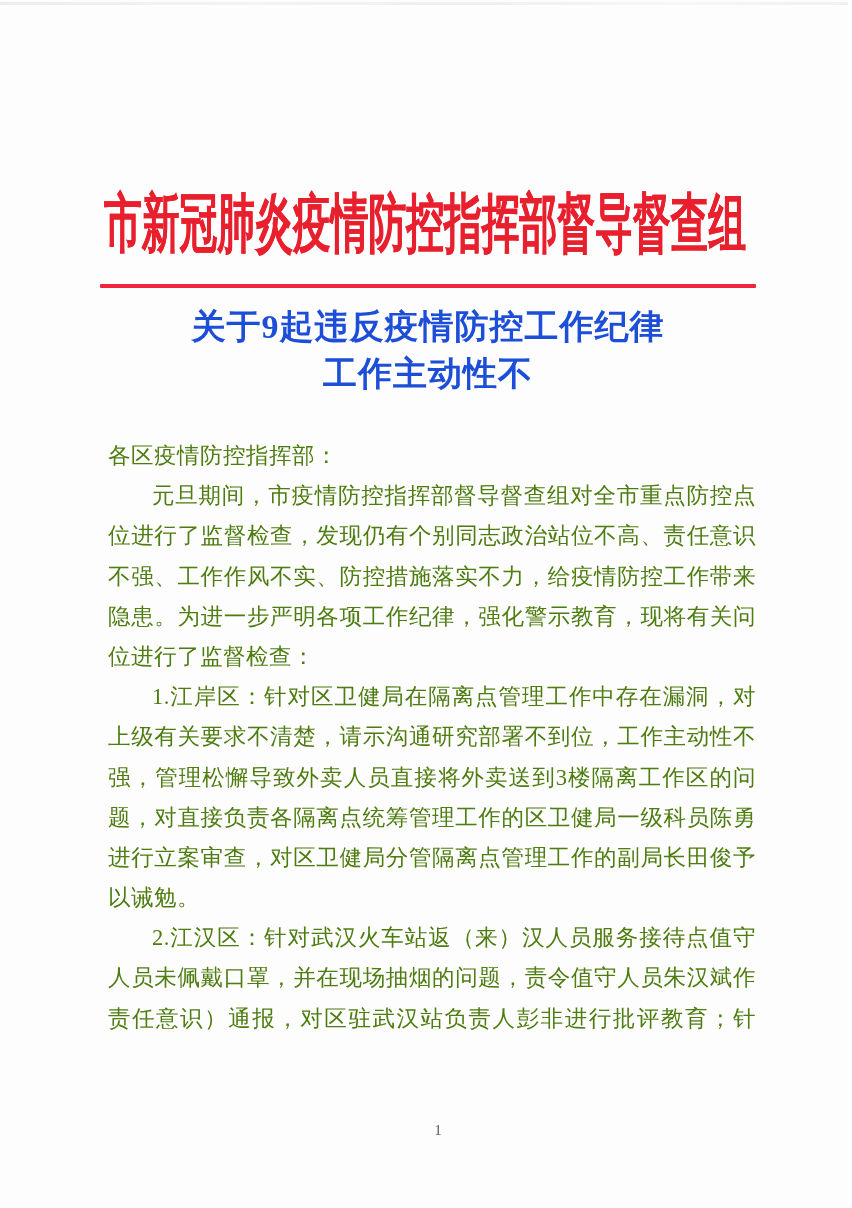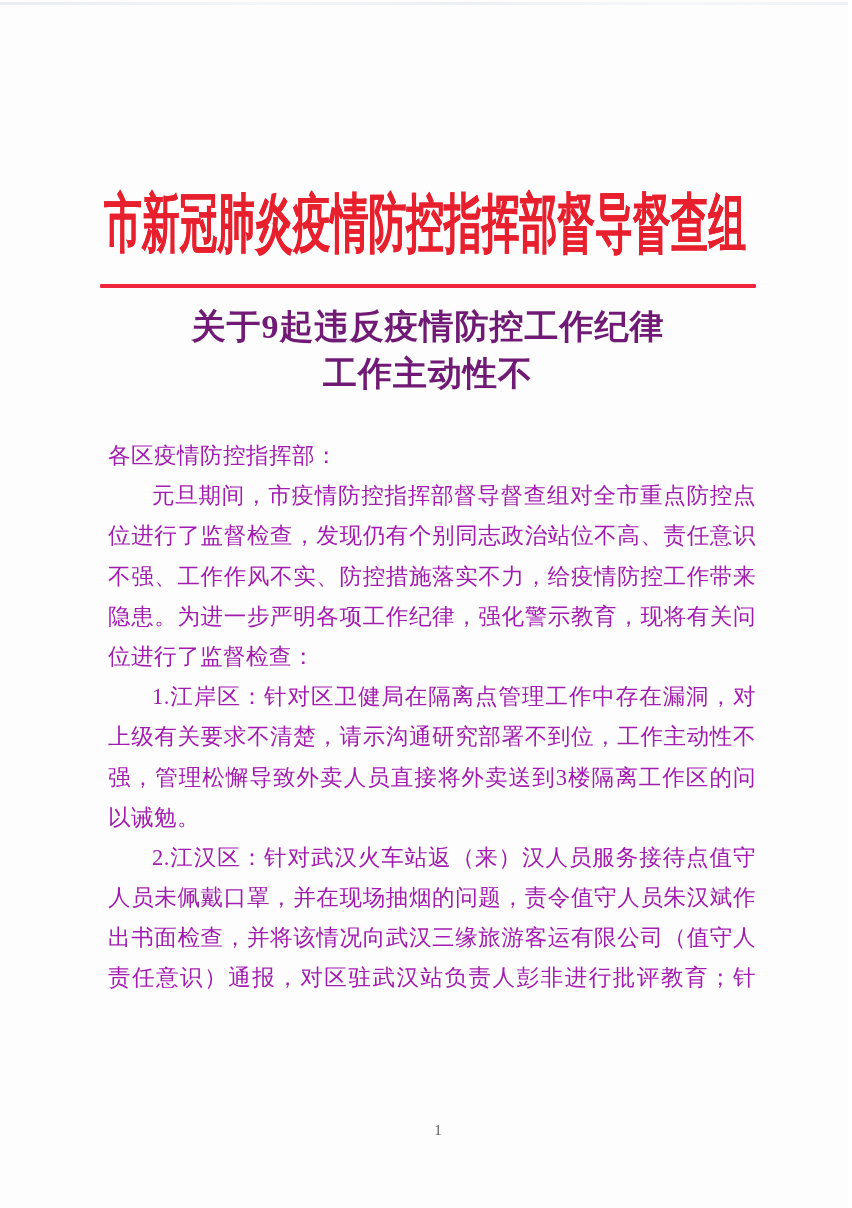--- a/index.html
+++ b/index.html
@@ -56,31 +56,31 @@
   .doc-title {
     position: absolute;
     top: 303px;
     left: 98px;
     width: 660px;
     margin: 0;
     text-align: center;
     font-size: 34px;
     line-height: 47px;
     font-weight: bold;
-    color: #701a75;
+    color: #1d4ed8;
     letter-spacing: 1px;
   }
   .body-text {
     position: absolute;
     top: 436px;
     left: 108px;
     width: 648px;
     font-size: 22.5px;
     line-height: 40.2px;
-    color: #a21caf;
+    color: #4d7c0f;
     letter-spacing: 0.5px;
   }
   .bline {
     text-align: justify;
     text-align-last: justify;
     white-space: nowrap;
     height: 40.2px;
   }
   .bline.start {
     text-indent: 44px;
@@ -120,22 +120,23 @@
   <div class="body-text">
     <div class="bline end">各区疫情防控指挥部：</div>
     <div class="bline start">元旦期间，市疫情防控指挥部督导督查组对全市重点防控点</div>
     <div class="bline">位进行了监督检查，发现仍有个别同志政治站位不高、责任意识</div>
     <div class="bline">不强、工作作风不实、防控措施落实不力，给疫情防控工作带来</div>
     <div class="bline">隐患。为进一步严明各项工作纪律，强化警示教育，现将有关问</div>
     <div class="bline end">位进行了监督检查：</div>
     <div class="bline start">1.江岸区：针对区卫健局在隔离点管理工作中存在漏洞，对</div>
     <div class="bline">上级有关要求不清楚，请示沟通研究部署不到位，工作主动性不</div>
     <div class="bline">强，管理松懈导致外卖人员直接将外卖送到3楼隔离工作区的问</div>
+    <div class="bline">题，对直接负责各隔离点统筹管理工作的区卫健局一级科员陈勇</div>
+    <div class="bline">进行立案审查，对区卫健局分管隔离点管理工作的副局长田俊予</div>
     <div class="bline end">以诫勉。</div>
     <div class="bline start">2.江汉区：针对武汉火车站返（来）汉人员服务接待点值守</div>
     <div class="bline">人员未佩戴口罩，并在现场抽烟的问题，责令值守人员朱汉斌作</div>
-    <div class="bline">出书面检查，并将该情况向武汉三缘旅游客运有限公司（值守人</div>
     <div class="bline">责任意识）通报，对区驻武汉站负责人彭非进行批评教育；针</div>
   </div>
 
   <div class="page-number">1</div>
 
 </div>
 
 </body></html>

